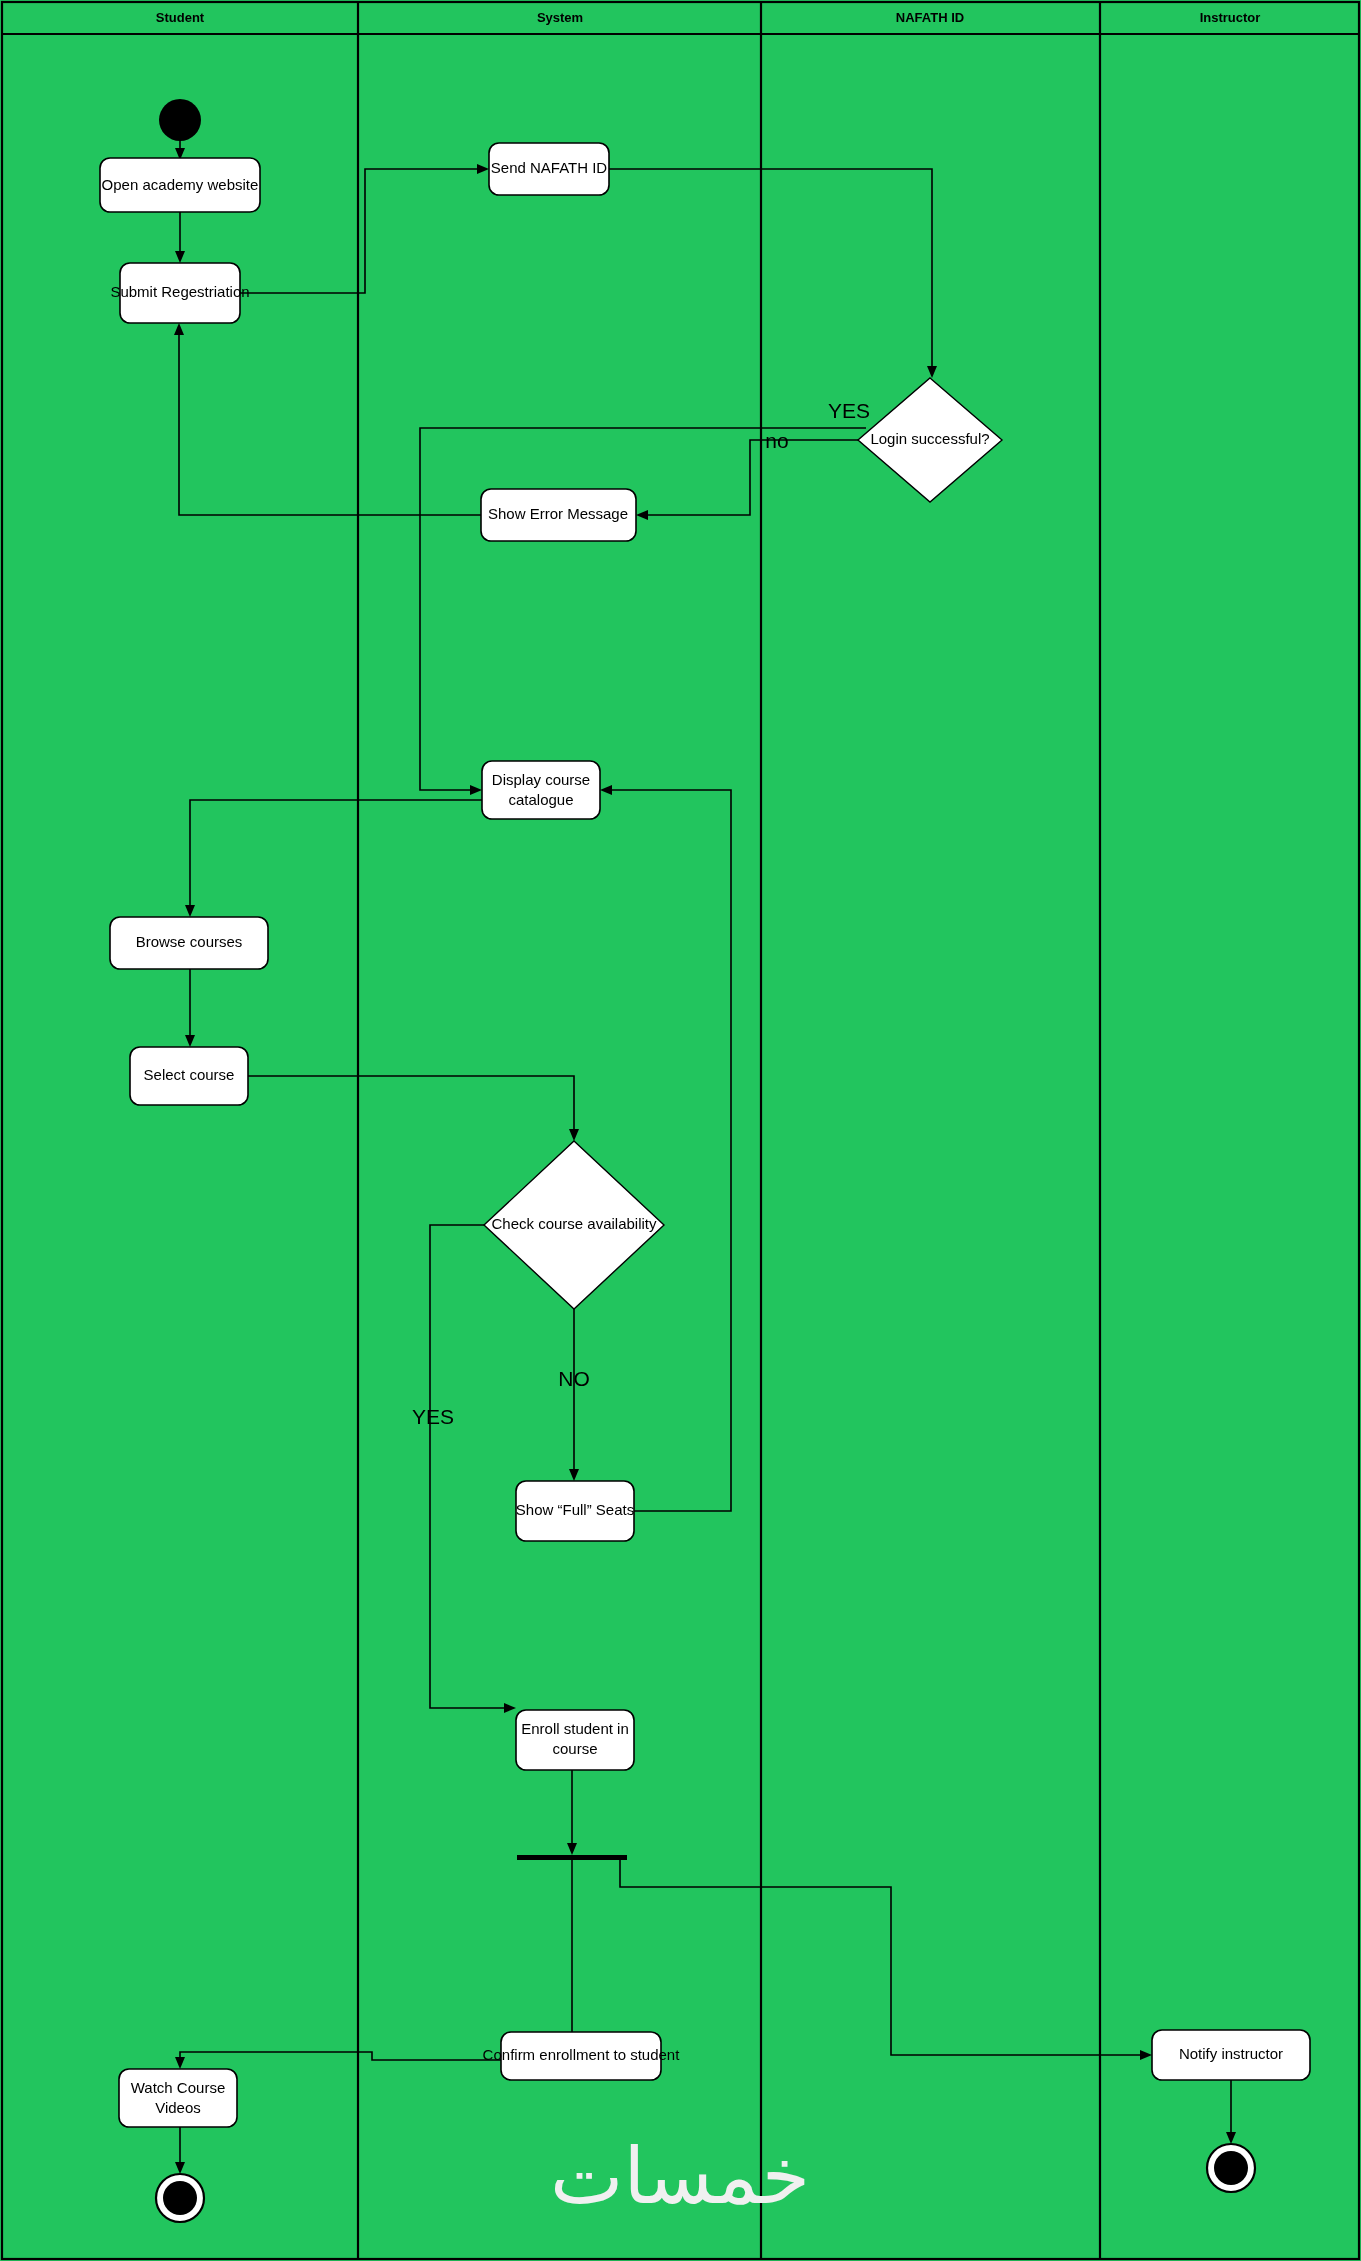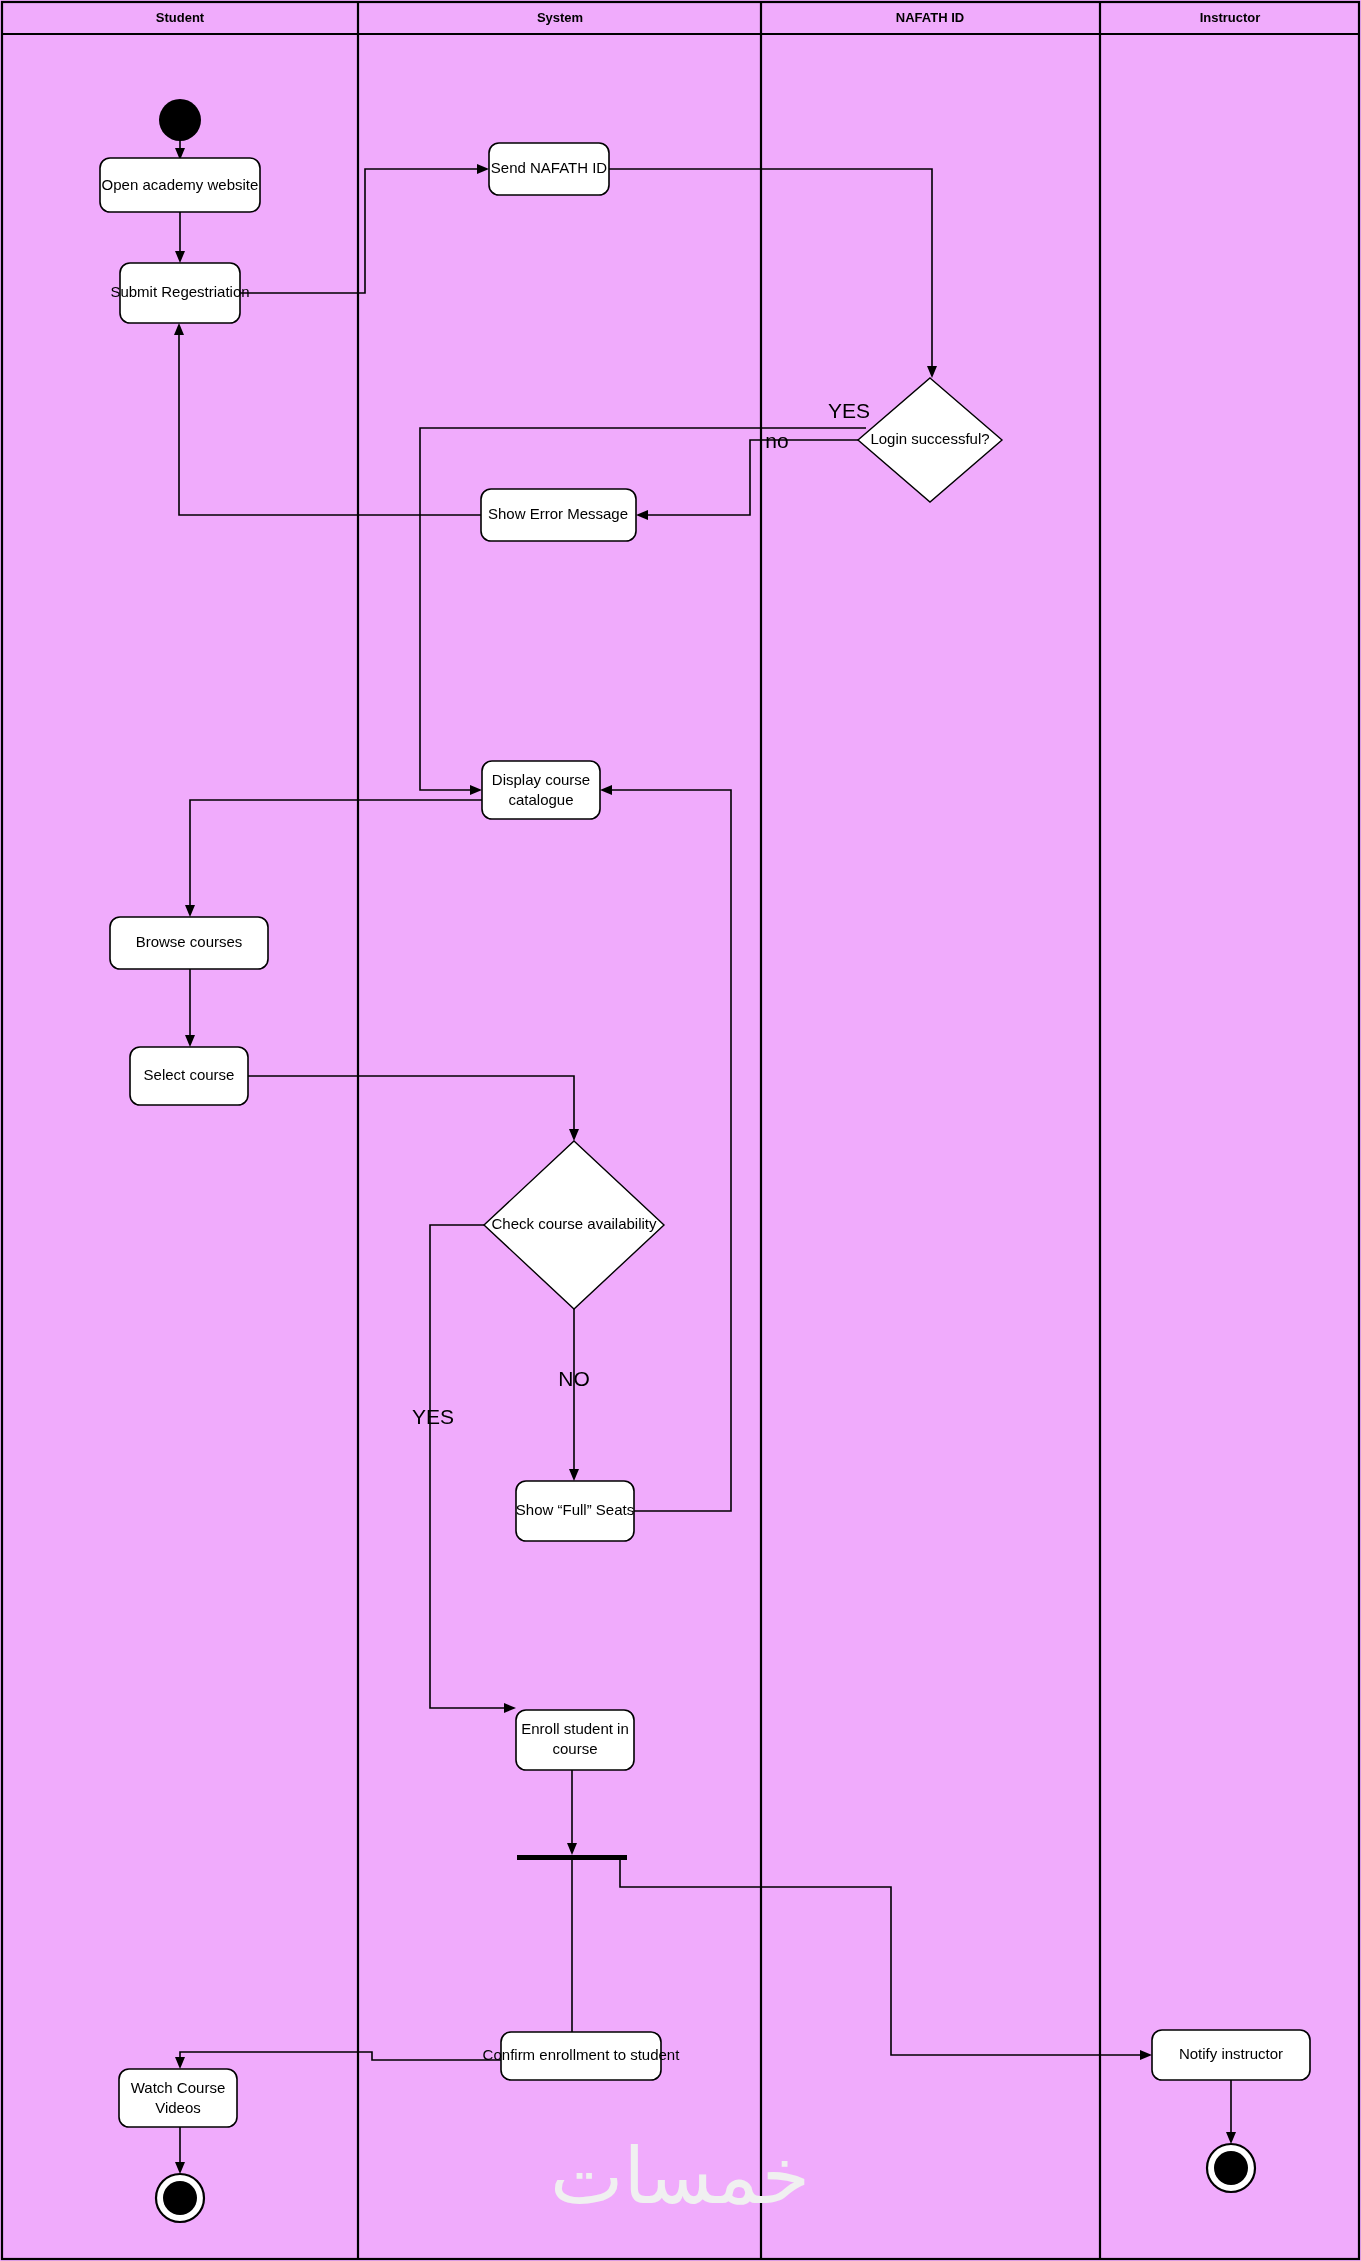--- a/index.html
+++ b/index.html
@@ -7,21 +7,21 @@
     padding: 0;
     background: #ffffff;
   }
   body {
     font-family: "Liberation Sans", sans-serif;
   }
   #diagram-root {
     position: relative;
     width: 1361px;
     height: 2261px;
-    background: #f0abfc;
+    background: #22c55e;
     overflow: hidden;
   }
   svg#activity-diagram {
     display: block;
     width: 1361px;
     height: 2261px;
   }
   .lane-border {
     fill: none;
     stroke: #000000;

